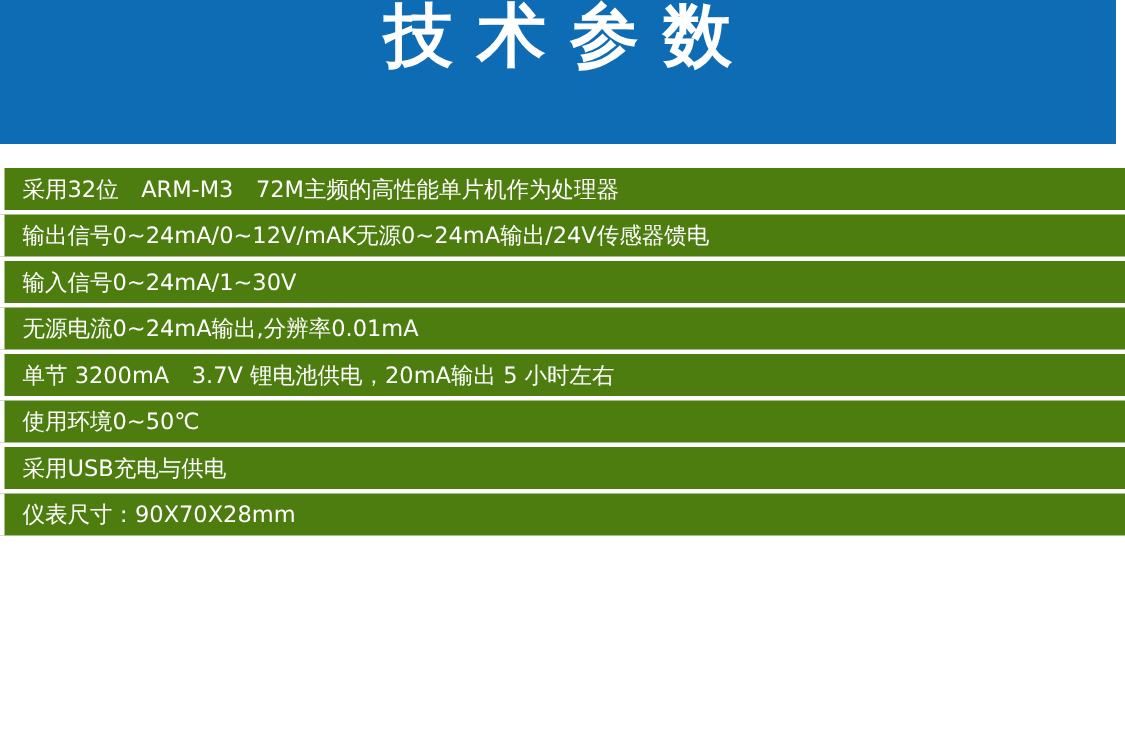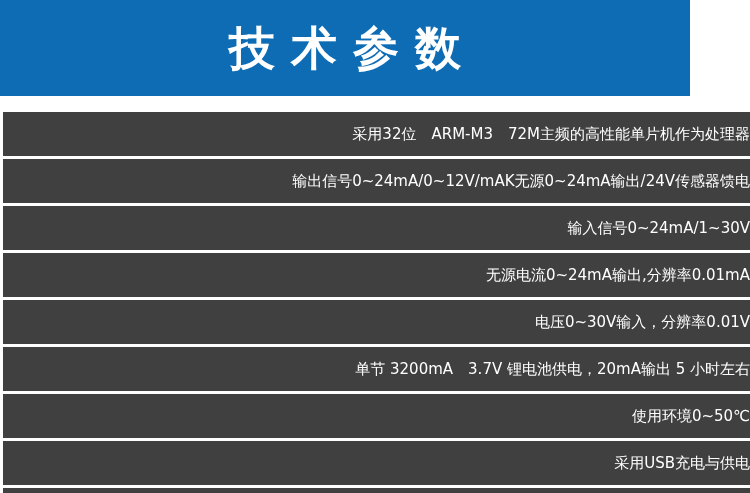--- a/index.html
+++ b/index.html
@@ -22,25 +22,25 @@
     height: 493px;
     background: #ffffff;
     box-sizing: border-box;
   }
 
   
   .banner {
     position: absolute;
     left: 0;
     top: 0;
-    width: 690px;
+    width: 744px;
     height: 96px;
     background: #0e6cb4;
     display: flex;
-    align-items: center;
+    align-items: flex-start;
     justify-content: center;
   }
   .banner-title {
     color: #ffffff;
     font-size: 46px;
     font-weight: bold;
     letter-spacing: 16px;
     text-indent: 16px;
     line-height: 1;
     white-space: nowrap;
@@ -52,29 +52,28 @@
     position: absolute;
     left: 0;
     top: 112px;
     width: 750px;
     height: 381px;
     overflow: hidden;
   }
   .spec-row {
     position: relative;
     width: 750px;
-    height: 44px;
+    height: 28px;
     margin-bottom: 3px;
-    background: #404040;
+    background: #4d7c0f;
     box-sizing: border-box;
     border-left: 3px solid #ffffff;
     display: flex;
     align-items: center;
     overflow: hidden;
-    justify-content: flex-end;
   }
   .spec-row:last-child {
     margin-bottom: 0;
   }
   .spec-text {
     color: #ffffff;
     font-size: 15px;
     line-height: 28px;
     padding-left: 12px;
     white-space: pre;
@@ -105,23 +104,20 @@
       <span class="spec-text">输入信号0~24mA/1~30V</span>
     </div>
 
 
     <div class="spec-row">
       <span class="spec-text">无源电流0~24mA输出,分辨率0.01mA</span>
     </div>
 
 
 
-    <div class="spec-row">
-      <span class="spec-text">电压0~30V输入，分辨率0.01V</span>
-    </div>
 
     <div class="spec-row">
       <span class="spec-text">单节 3200mA　3.7V 锂电池供电，20mA输出 5 小时左右</span>
     </div>
 
     <div class="spec-row">
       <span class="spec-text">使用环境0~50℃</span>
     </div>
 
     <div class="spec-row">

